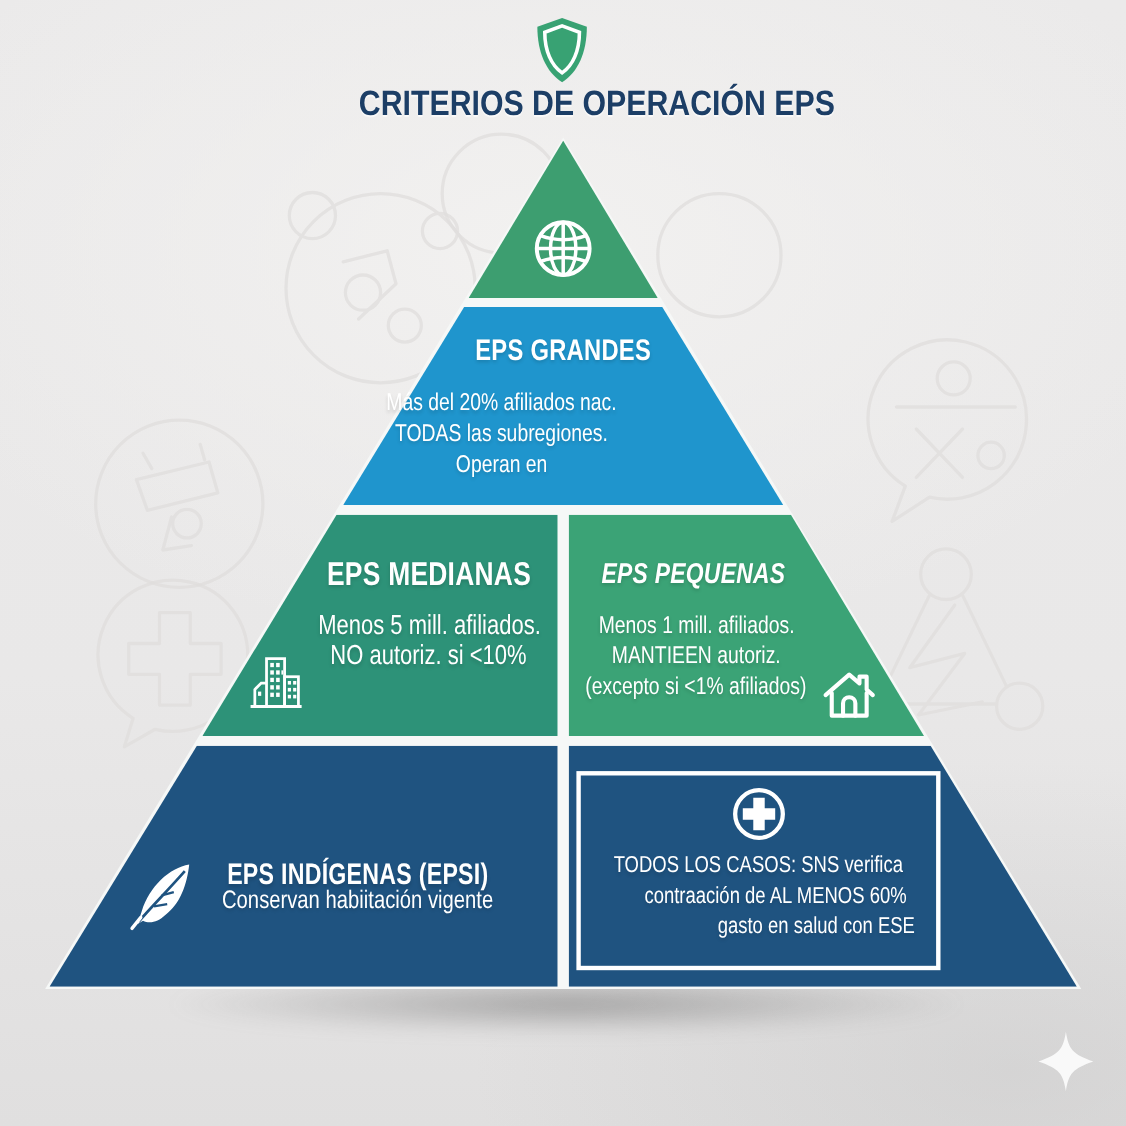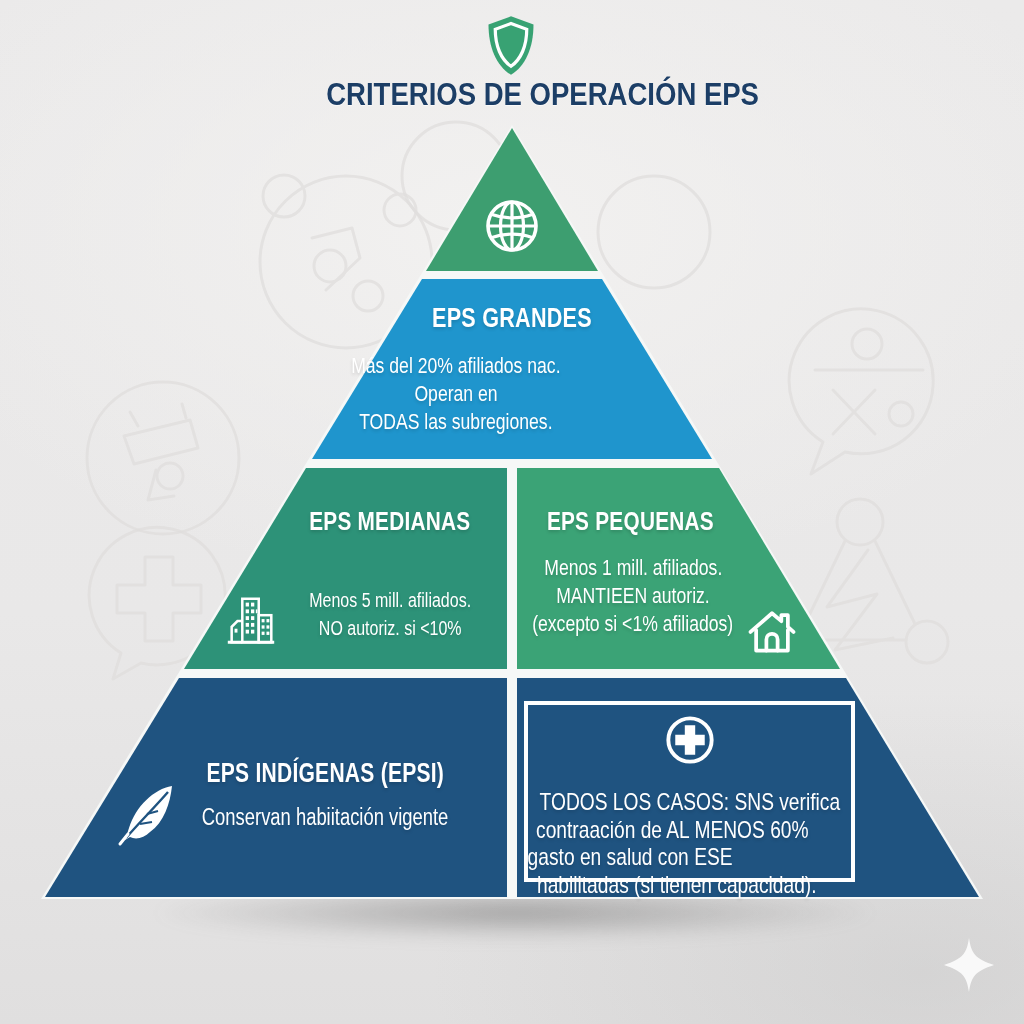--- a/index.html
+++ b/index.html
@@ -28,33 +28,33 @@
   .lvl4l{background:#1f5380;clip-path:polygon(179px 678px, 507px 678px, 507px 897px, 45px 897px);}
   .lvl4r{background:#1f5380;clip-path:polygon(517px 678px, 846px 678px, 979px 897px, 517px 897px);}
   .txt{position:absolute;z-index:6;color:#fff;text-align:center;text-shadow:0 2px 4px rgba(0,0,0,0.16);}
   .cond{display:inline-block;transform:scaleX(0.8);transform-origin:50% 50%;white-space:nowrap;}
   .h{font-weight:bold;letter-spacing:0.3px;}
   .title{top:76px;left:0;width:1024px;font-size:32px;font-weight:bold;color:#1c3e66;
          text-shadow:0 1px 1px rgba(255,255,255,0.7);z-index:6;position:absolute;text-align:center;padding-left:31px;}
   .title .cond{transform:scaleX(0.86);}
   .l2h{top:303px;left:0;width:1024px;font-size:27px;}
   .l2b{top:352px;left:0;width:912px;font-size:22px;line-height:28px;}
-  .l3lh{top:506px;left:240px;width:300px;font-size:26px;}
-  .l3lb{top:554px;left:225px;width:330px;font-size:20px;line-height:28px;margin-top:32px;}
-  .l3rh{top:506px;left:478px;width:305px;font-size:26px;}
+  .l3lh{top:506px;left:240px;width:300px;font-size:30px;}
+  .l3lb{top:554px;left:225px;width:330px;font-size:25px;line-height:28px;}
+  .l3rh{top:506px;left:478px;width:305px;font-size:26px;font-style:italic;}
   .l3rb{top:554px;left:473px;width:320px;font-size:22px;line-height:28px;}
-  .l4lh{top:758px;left:145px;width:360px;font-size:27px;}
+  .l4lh{top:780px;left:145px;width:360px;font-size:27px;}
   .l4lb{top:804px;left:145px;width:360px;font-size:23px;text-decoration:underline;}
   .casebox{
     position:absolute;z-index:6;left:524px;top:701px;width:331px;height:181px;
     border:4px solid #ffffff;box-sizing:border-box;
     display:flex;flex-direction:column;align-items:center;
   }
-  .casebox .lines{color:#fff;text-align:left;font-size:24px;line-height:27.5px;
-                  margin-top:18px;text-shadow:0 2px 4px rgba(0,0,0,0.16);}
+  .casebox .lines{color:#fff;text-align:right;font-size:21px;line-height:27.5px;
+                  margin-top:2px;text-shadow:0 2px 4px rgba(0,0,0,0.16);}
   .icon{position:absolute;z-index:6;}
   .sparkle{position:absolute;z-index:5;left:940px;top:936px;}
 </style>
 </head>
 <body>
 
 <div class="canvas">
 
   <div class="wm" style="left:242px;top:158px;">
     <svg width="200" height="200" viewBox="0 0 200 200">
@@ -140,22 +140,22 @@
       <path d="M10 18.5 C22 23 38 23 50 18.5" stroke-width="3.2"></path>
       <path d="M10 41.5 C22 37 38 37 50 41.5" stroke-width="3.2"></path>
     </svg>
   </div>
 
   <div class="txt h l2h">
     <span class="cond">EPS GRANDES</span>
   </div>
   <div class="txt l2b">
     <div><span class="cond">Más del 20% afiliados nac.</span></div>
+    <div><span class="cond">TODAS las subregiones.</span></div>
     <div><span class="cond">Operan en</span></div>
-    <div><span class="cond">TODAS las subregiones.</span></div>
   </div>
 
   <div class="txt h l3lh">
     <span class="cond">EPS MEDIANAS</span>
   </div>
   <div class="txt l3lb">
     <div><span class="cond">Menos 5 mill. afiliados.</span></div>
     <div><span class="cond">NO autoriz. si &lt;10%</span></div>
   </div>
   <div class="icon" style="left:222px;top:592px;">
@@ -222,21 +222,20 @@
     <div class="icon" style="position:static;margin-top:9px;">
       <svg width="52" height="52" viewBox="0 0 60 60">
         <circle cx="30" cy="30" r="25" stroke="#ffffff" stroke-width="4.5" fill="none"></circle>
         <path d="M24 13 H36 V24 H47 V36 H36 V47 H24 V36 H13 V24 H24 Z" fill="#ffffff"></path>
       </svg>
     </div>
     <div class="lines">
       <div><span class="cond">TODOS LOS CASOS: SNS verifica</span></div>
       <div><span class="cond">contraación de AL MENOS 60%</span></div>
       <div><span class="cond">gasto en salud con ESE</span></div>
-      <div><span class="cond">habilitadas (si tienen capacidad).</span></div>
     </div>
   </div>
 
   <div class="sparkle">
     <svg width="58" height="58" viewBox="0 0 58 58">
       <path d="M29 2 C31.5 18 35 22.5 54 29 C35 35.5 31.5 40 29 56 C26.5 40 23 35.5 4 29 C23 22.5 26.5 18 29 2 Z" fill="#f9f9f9"></path>
     </svg>
   </div>
 
 </div>

